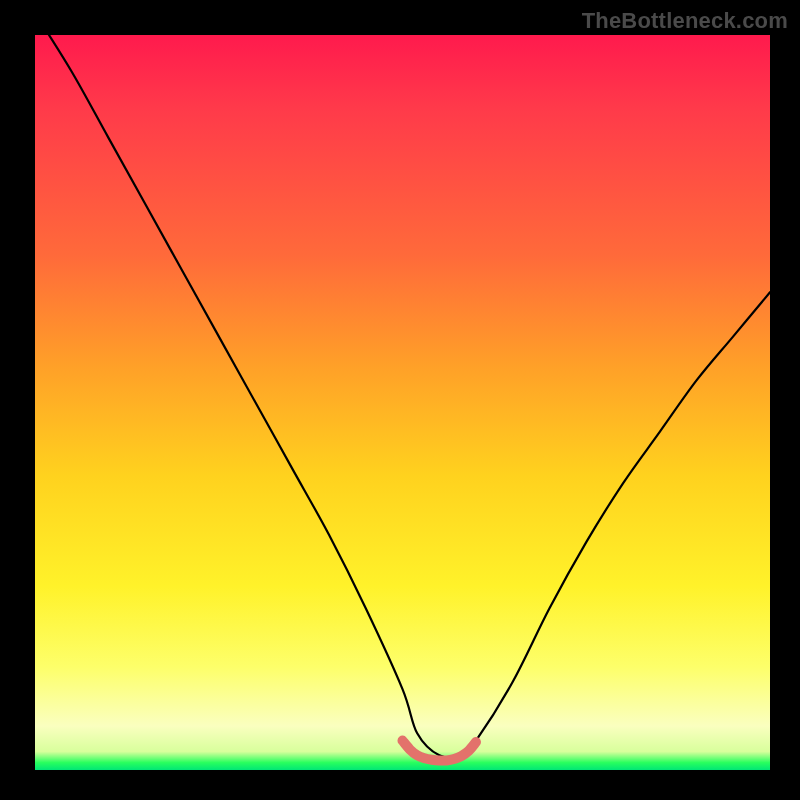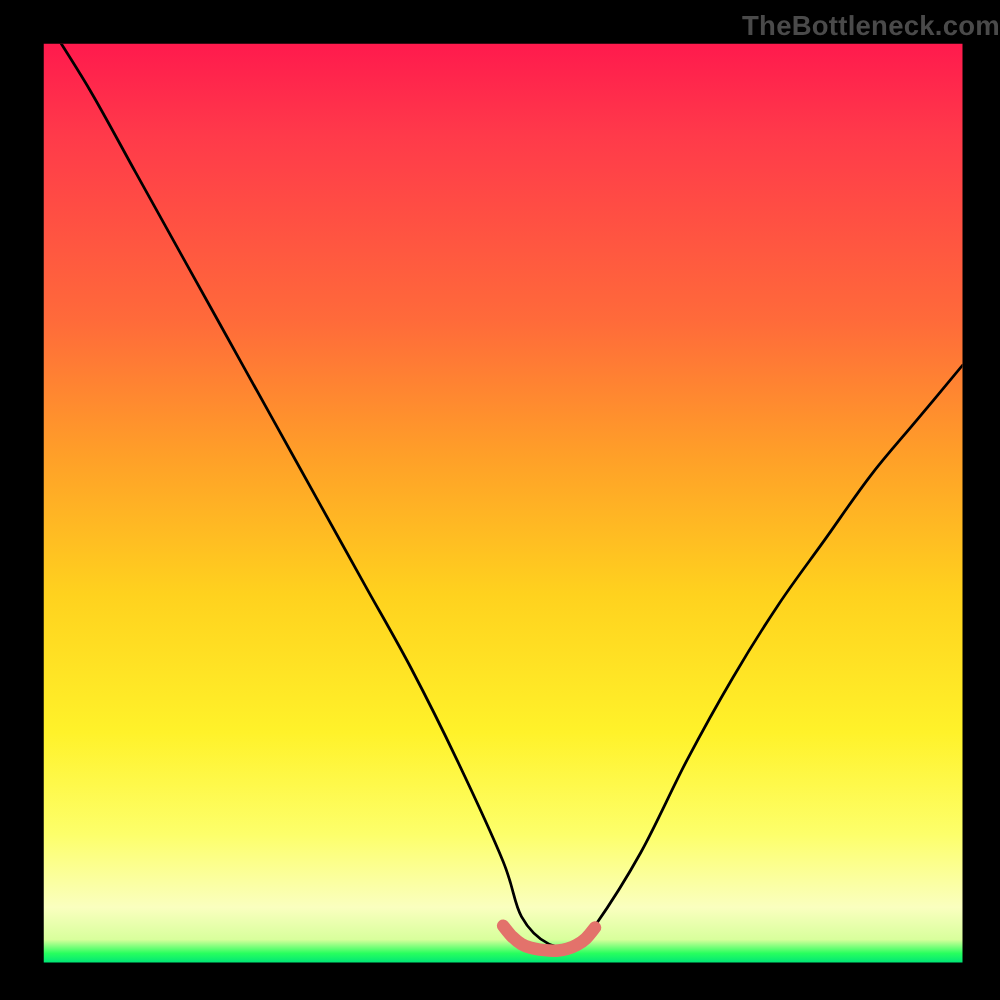--- a/index.html
+++ b/index.html
@@ -35,21 +35,21 @@
       #fdff6a 86%,
       #faffbf 94%,
       #d8ff9c 97.5%,
       #28ff5e 99%,
       #00e676 100%
     );
   }
   .watermark {
     position: absolute;
     top: 8px;
-    right: 0;
+    right: 12px;
     color: #4a4a4a;
     font-size: 22px;
     font-weight: 600;
     letter-spacing: 0.2px;
     user-select: none;
   }
   svg.curve {
     position: absolute;
     left: 0;
     top: 0;

